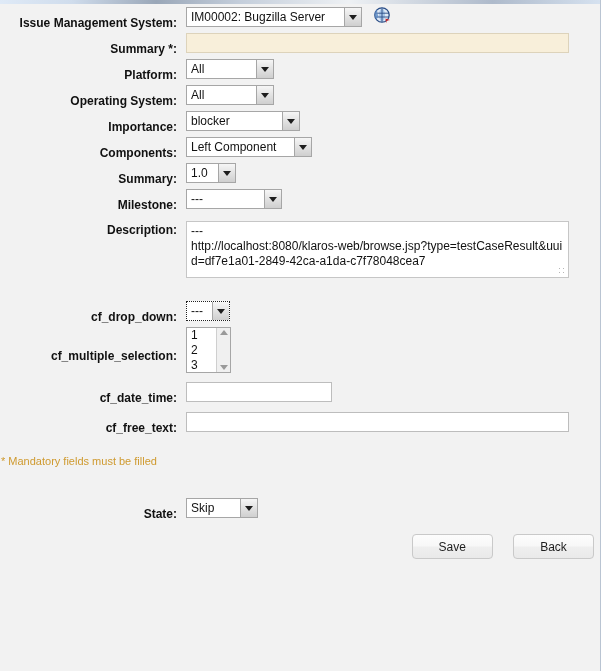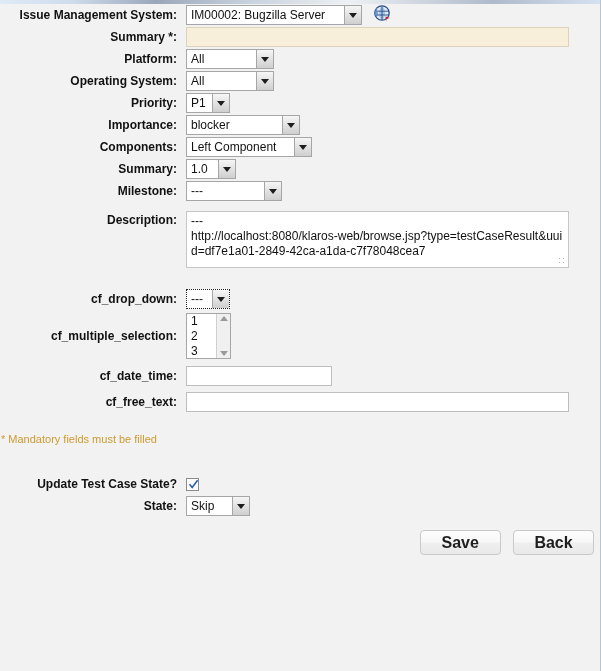--- a/index.html
+++ b/index.html
@@ -22,21 +22,21 @@
   #page { position:absolute; top:4px; left:0; width:600px; height:667px; }
 
   table.form { border-collapse:collapse; width:600px; }
   td.lab {
     width:186px;
     text-align:right;
     vertical-align:middle;
     font-weight:bold;
     font-size:12px;
     color:#111;
-    padding:0 9px 0 0;
+    padding:12px 9px 0 0;
     white-space:nowrap;
   }
   td.fld { vertical-align:middle; padding:0; }
   tr.row > td { height:22px; }
 
   
   .sel {
     display:inline-flex; align-items:stretch;
     height:20px;
     border:1px solid #a6a6a6;
@@ -76,21 +76,21 @@
   .w-imp  { width:114px; }
   .w-imp .txt { width:97px; }
   .w-comp { width:126px; }
   .w-comp .txt { width:109px; }
   .w-ver  { width:50px; }
   .w-ver .txt { width:33px; }
   .w-mile { width:96px; }
   .w-mile .txt { width:79px; }
   .w-cfdd { width:44px; }
   .w-cfdd .txt { width:27px; }
-  .w-state{ width:64px; }
+  .w-state{ width:72px; }
   .w-state .txt { width:53px; }
 
   
   .globe-ico { display:inline-block; vertical-align:middle; margin-left:9px; }
 
   
   input.ti {
     height:20px;
     border:1px solid #bdbdbd;
     background:#ffffff;
@@ -175,27 +175,27 @@
     color:#cf9a2f;
     font-size:11px;
     font-weight:normal;
     padding:0;
   }
 
   
   .btnrow { text-align:right; padding:0 6px 0 0; }
   button.btn {
     width:81px; height:25px;
-    margin-left:9px;
+    margin-left:17px;
     border:1px solid #c9c9c9;
     border-radius:4px;
     background:linear-gradient(to bottom,#fdfdfd 0%,#f7f7f7 48%,#efefef 52%,#e9e9e9 100%);
     font-family:"Liberation Sans", sans-serif;
-    font-size:16px;
-    font-weight:bold;
+    font-size:12px;
+    font-weight:normal;
     color:#1e1e1e;
     cursor:pointer;
   }
 </style>
 </head>
 <body>
 
 <div id="topband"></div>
 <div id="rightrule"></div>
 
@@ -249,31 +249,20 @@
     <td class="fld">
       <span class="sel w-all">
         <span class="txt">All</span>
         <span class="arw">
                 <i></i>
               </span>
       </span>
     </td>
   </tr>
 
-  <tr class="row">
-    <td class="lab">Priority:</td>
-    <td class="fld">
-      <span class="sel w-p1">
-        <span class="txt">P1</span>
-        <span class="arw">
-                <i></i>
-              </span>
-      </span>
-    </td>
-  </tr>
 
   <tr class="row">
     <td class="lab">Importance:</td>
     <td class="fld">
       <span class="sel w-imp">
         <span class="txt">blocker</span>
         <span class="arw">
                 <i></i>
               </span>
       </span>
@@ -402,30 +391,20 @@
   <tr>
     <td colspan="2" style="height:16px">
       <span class="note">* Mandatory fields must be filled</span>
     </td>
   </tr>
 
   <tr>
           <td style="height:26px" colspan="2"></td>
         </tr>
 
-  <tr class="row">
-    <td class="lab">Update Test Case State?</td>
-    <td class="fld">
-      <span class="cbx">
-        <svg width="11" height="11" viewBox="0 0 11 11">
-          <path d="M1.5 5.2 L4.2 8.4 L9.6 1.2" stroke="#2a5db0" stroke-width="1.6" fill="none"></path>
-        </svg>
-      </span>
-    </td>
-  </tr>
 
   <tr class="row">
     <td class="lab">State:</td>
     <td class="fld">
       <span class="sel w-state">
         <span class="txt">Skip</span>
         <span class="arw">
                 <i></i>
               </span>
       </span>

